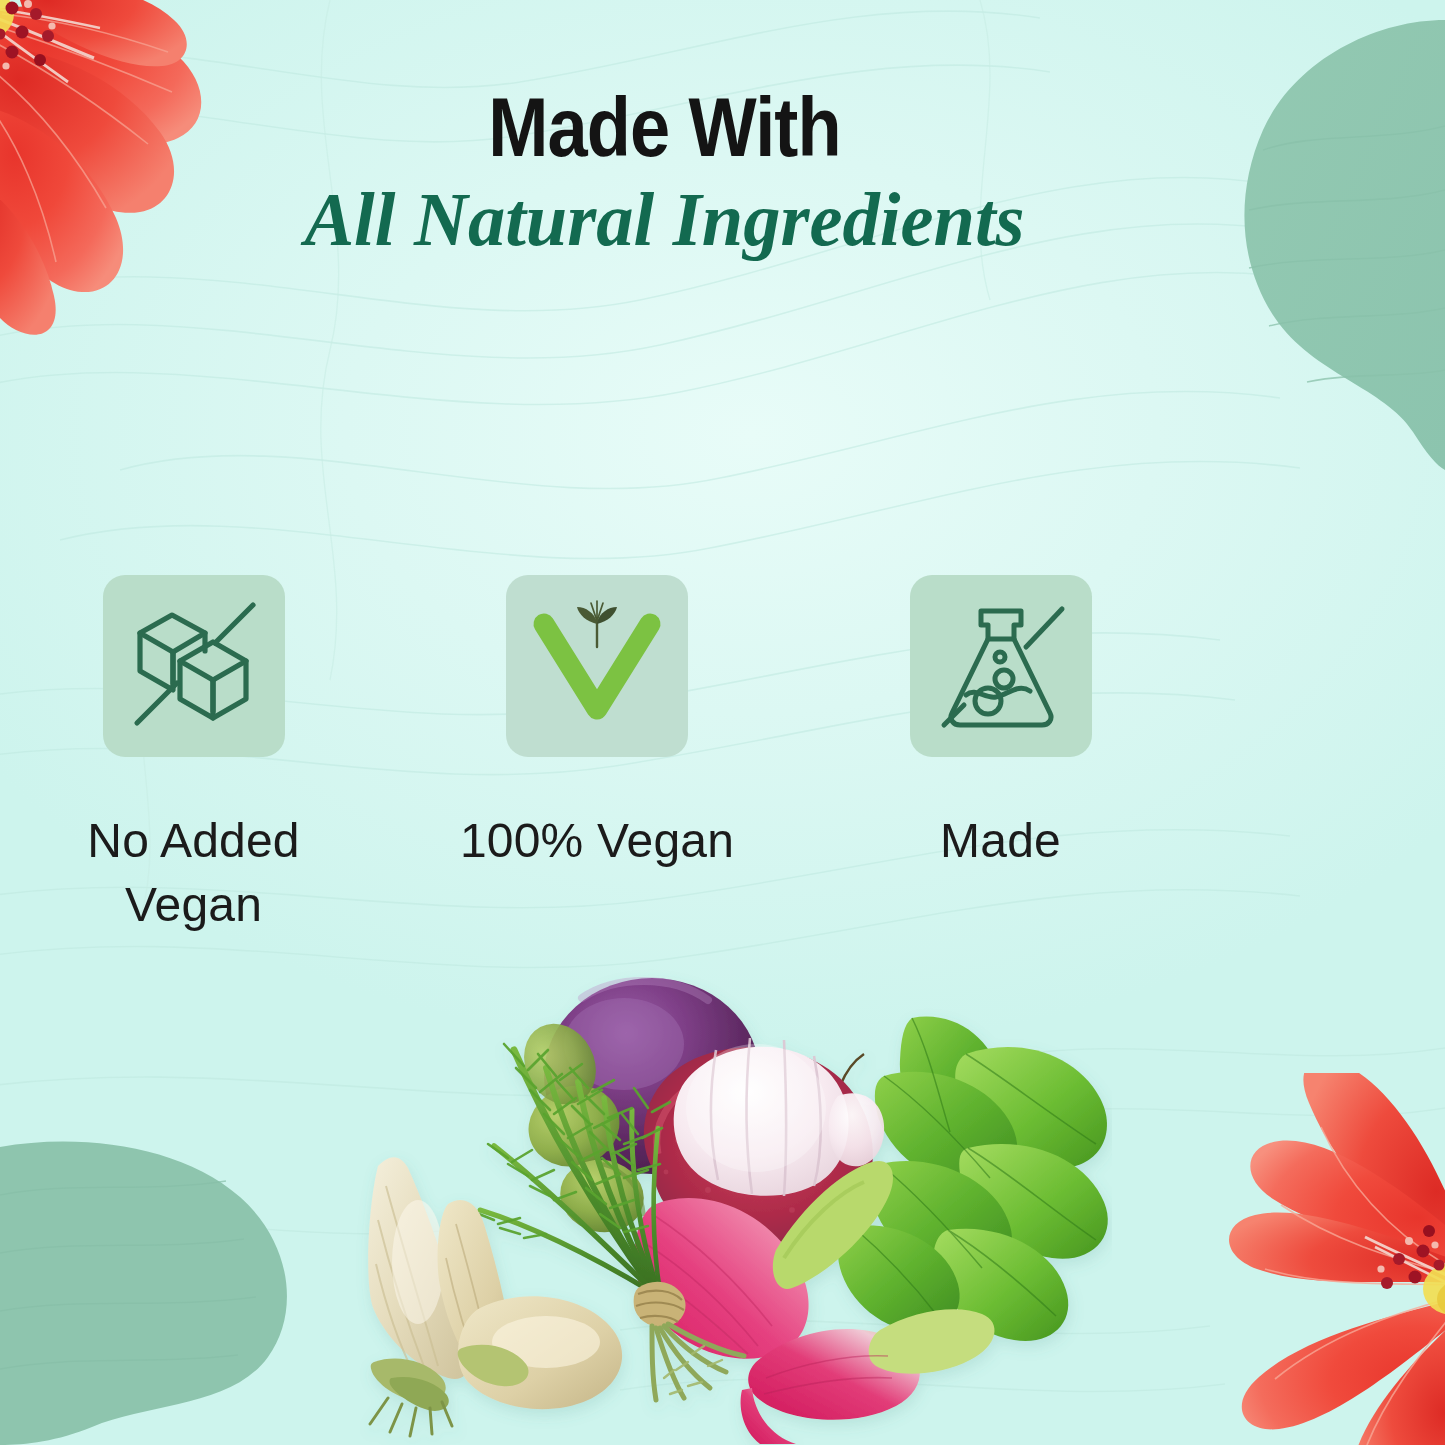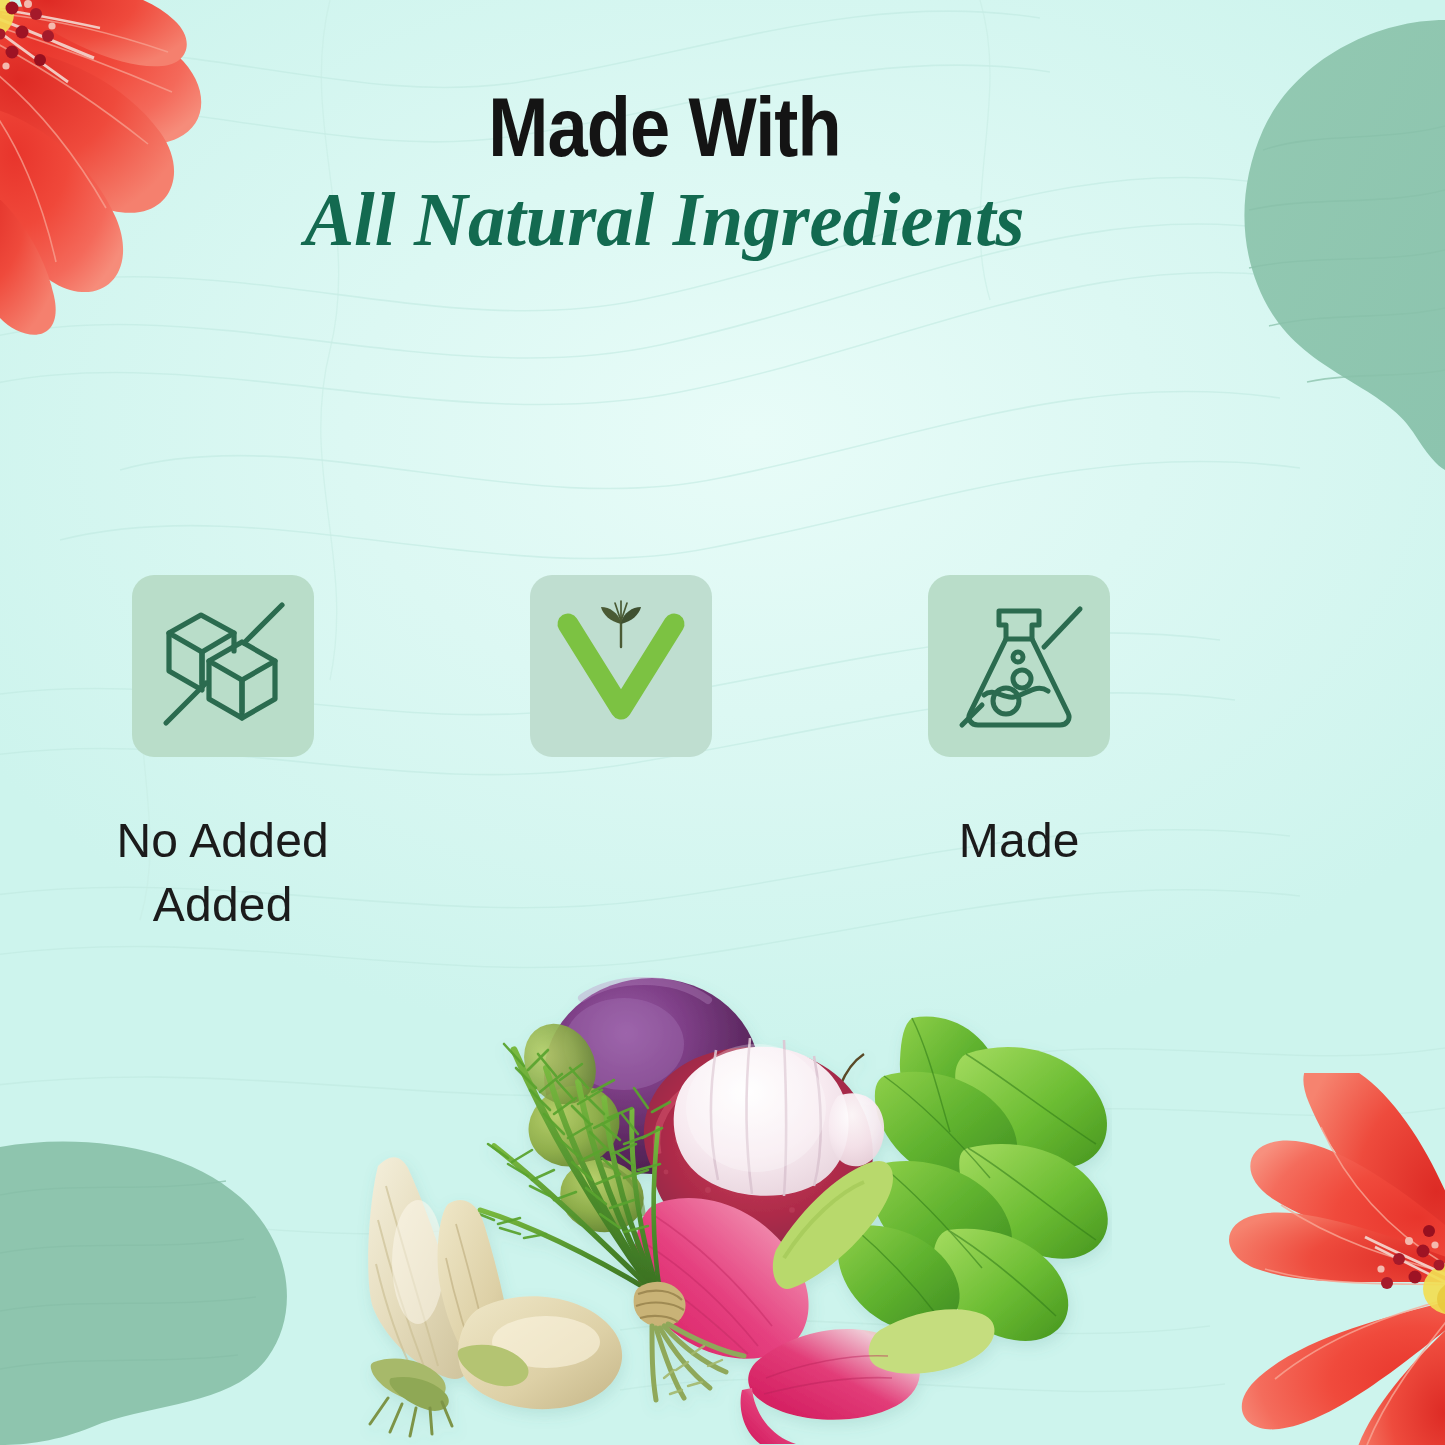--- a/index.html
+++ b/index.html
@@ -45,21 +45,21 @@
     font-size:76px;
     line-height:1.05;
     color:#136a50;
     margin-top:12px;
     transform:scaleX(0.98);
   }
 
   
   .features {
     position:absolute; left:0; top:575px; width:1194px;
-    display:flex; z-index:6;margin-left:24px;
+    display:flex; z-index:6;
   }
   .feature { position:relative; text-align:center; }
   .f1 { width:481px; }
   .f2 { width:483px; }
   .f3 { width:481px; }
 
   .tile {
     width:182px; height:182px;
     border-radius:22px;
     background:#b9ddc9;
@@ -289,39 +289,42 @@
             <path d="M127,70 L127,108 L94,127"></path>
             <path d="M94,89 L94,120"></path>
 
             <path d="M18,132 L58,92"></path>
             <path d="M96,52 L134,14"></path>
           </g>
         </svg>
       </div>
       <div class="flabel w-sugar">
         <div>No Added</div>
-        <div>Added</div>
+        <div>Vegan</div>
       </div>
     </div>
 
     <div class="feature f2">
       <div class="tile veg">
         <svg width="150" height="150" viewBox="0 0 150 150">
 
           <path d="M22,33 L75,118 L128,33" fill="none" stroke="#7cc242" stroke-width="21" stroke-linecap="round" stroke-linejoin="round"></path>
 
           <g stroke="#4a5a34" fill="none" stroke-linecap="round">
             <path d="M75,56 L75,27" stroke-width="2.4"></path>
             <path d="M75,33 C64,30 57,24 55,16 C64,16 72,22 75,31 Z" fill="#4a5a34" stroke="none"></path>
             <path d="M75,33 C86,30 93,24 95,16 C86,16 78,22 75,31 Z" fill="#3f5030" stroke="none"></path>
             <path d="M75,30 L69,12" stroke-width="1.7"></path>
             <path d="M75,30 L75,10" stroke-width="1.7"></path>
             <path d="M75,30 L81,12" stroke-width="1.7"></path>
           </g>
         </svg>
+      </div>
+      <div class="flabel w-vegan">
+        <div>100% Vegan</div>
       </div>
     </div>
 
     <div class="feature f3">
       <div class="tile">
         <svg width="150" height="150" viewBox="0 0 150 150">
           <g fill="none" stroke="#2b6b4f" stroke-width="5" stroke-linecap="round" stroke-linejoin="round">
 
             <path d="M55,20 L95,20 L95,34 L88,34 L88,48 L62,48 L62,34 L55,34 Z"></path>
 

